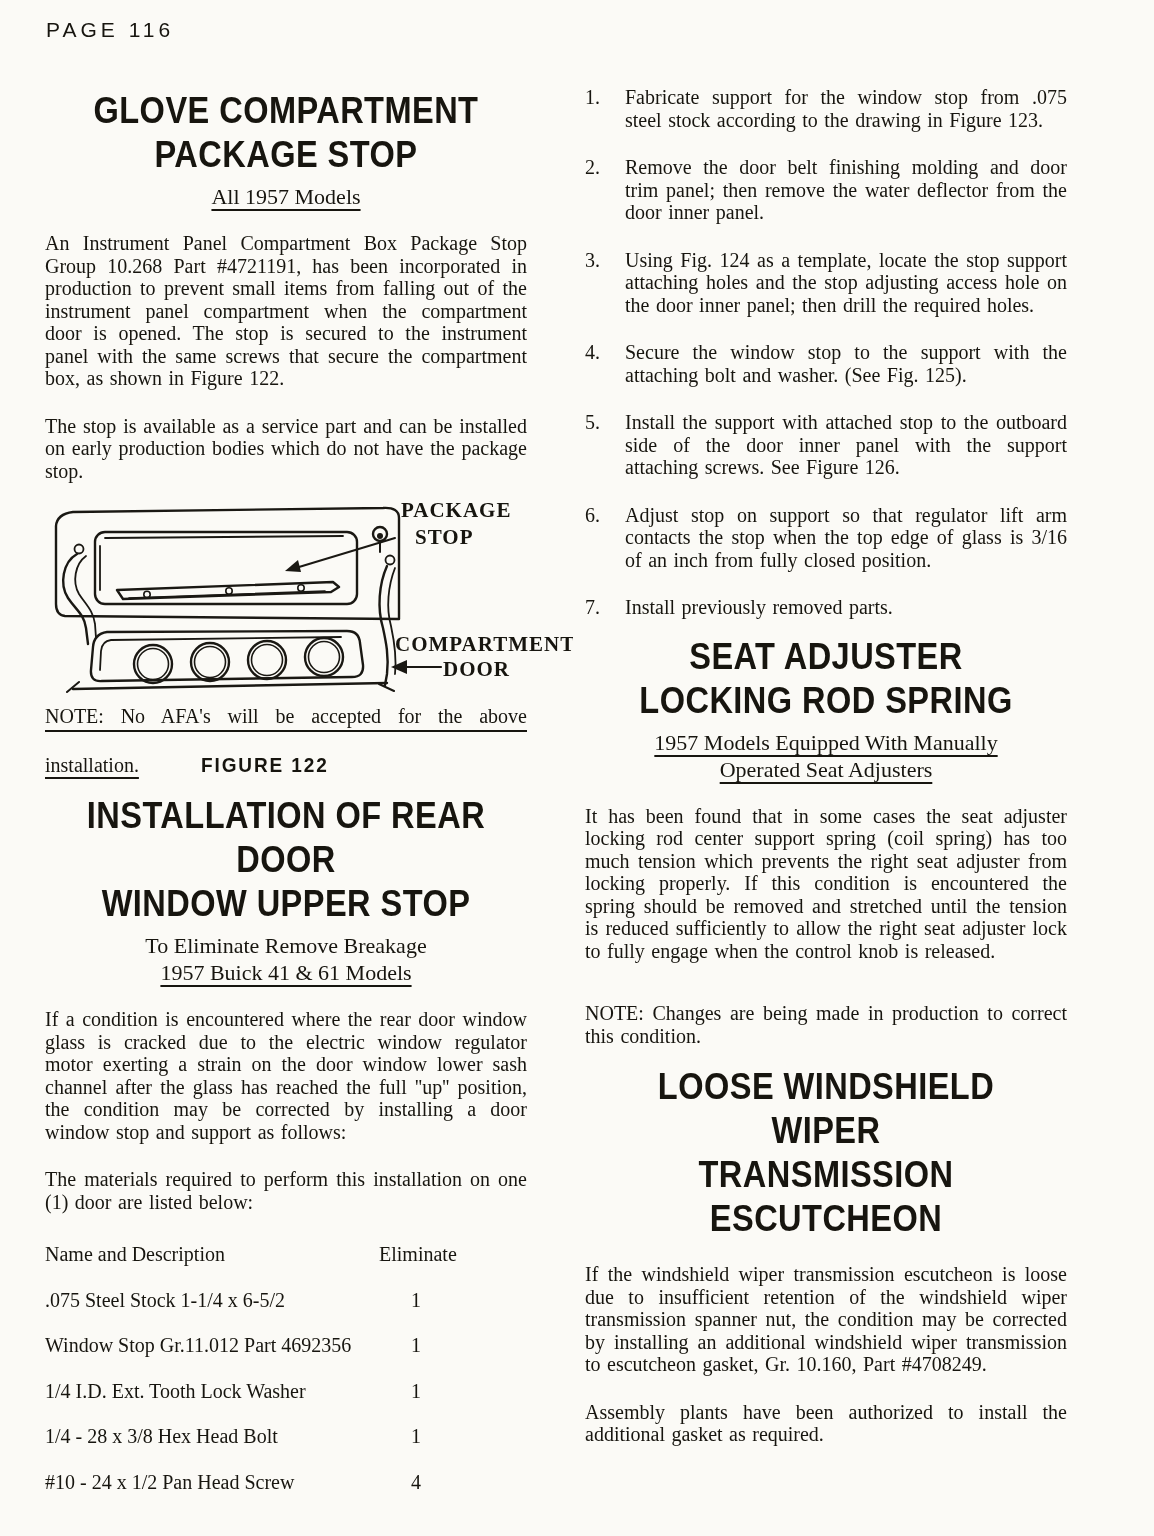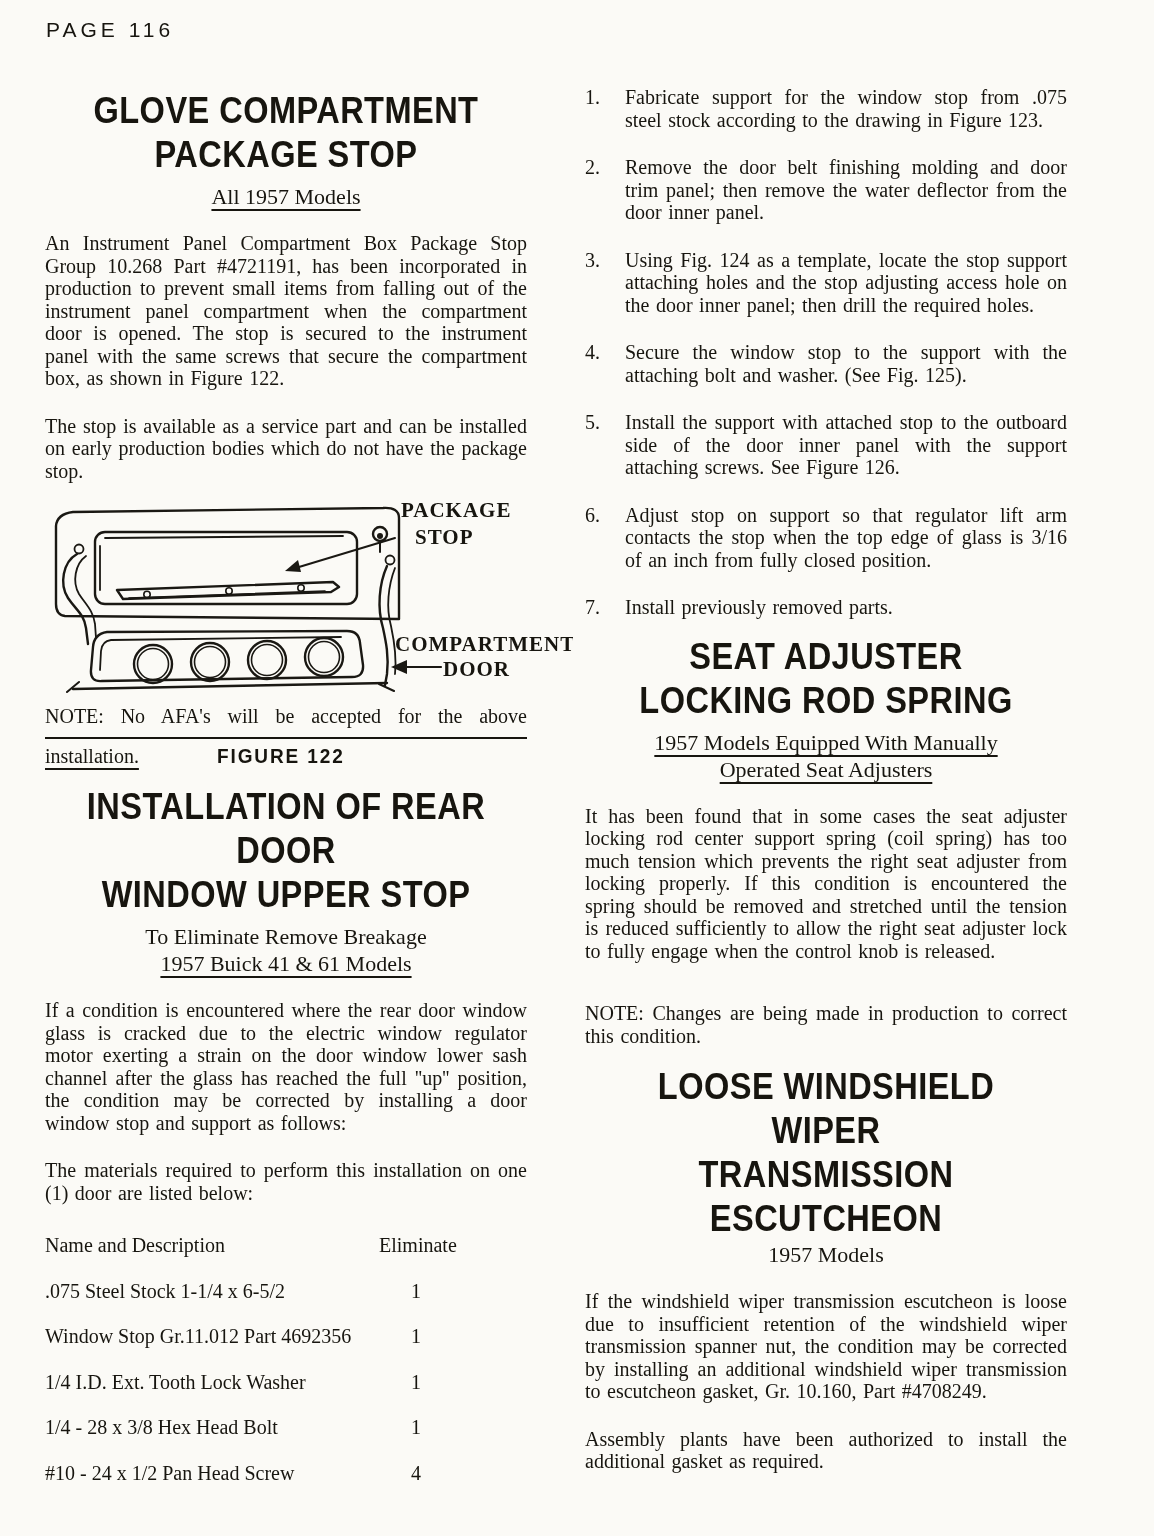--- a/index.html
+++ b/index.html
@@ -40,23 +40,23 @@
   .step-num { flex:none; width:40px; font-size:20px; line-height:22.5px; }
   .step-text { flex:1; font-size:20px; line-height:22.5px; text-align:justify; word-spacing:1.5px; }
 
   .fig-svg { display:block; margin:4px 0 0 -2px; }
   .fig-label { font-family:"Liberation Serif","DejaVu Serif",serif; font-weight:bold;
                font-size:21px; fill:#17150f; letter-spacing:1px; }
 
   .note1 {
     font-size:20px; line-height:26px; margin-top:2px;
     text-align:justify; text-align-last:justify;
-    border-bottom:2px solid #17150f; padding-bottom:8px;
-  }
-  .note2-row { display:flex; align-items:flex-start; font-size:20px; line-height:26px; margin-top:4px;gap:16px; }
+    border-bottom:2px solid #17150f; padding-bottom:1px;
+  }
+  .note2-row { display:flex; align-items:flex-start; font-size:20px; line-height:26px; margin-top:20px; }
   .fig-caption {
     font-family:"Liberation Sans","DejaVu Sans",sans-serif;
     font-weight:bold; font-size:20px; letter-spacing:2px; margin-left:62px;
     transform:scaleX(0.95); transform-origin:left;
   }
 
   .mat-table { margin-top:30px; font-size:20px; }
   .mat-row { display:flex; line-height:22.5px; margin-top:23px; }
   .mat-row:first-child { margin-top:0; }
   .mat-name { flex:1; }
@@ -228,19 +228,16 @@
     <span class="u">Operated Seat Adjusters</span>
   </p>
 
   <p class="body-par mt22">It has been found that in some cases the seat adjuster locking rod center support spring (coil spring) has too much tension which prevents the right seat adjuster from locking properly. If this condition is encountered the spring should be removed and stretched until the tension is reduced sufficiently to allow the right seat adjuster lock to fully engage when the control knob is released.</p>
   <p class="body-par mt28">NOTE:   Changes are being made in production to correct this condition.</p>
 
   <h2 class="headline mt18">
     <span>LOOSE WINDSHIELD WIPER</span><br>
     <span>TRANSMISSION ESCUTCHEON</span>
   </h2>
-  <p class="sub">
-    <span>1957 Models</span>
-  </p>
 
   <p class="body-par mt22">If the windshield wiper transmission escutcheon is loose due to insufficient retention of the windshield wiper transmission spanner nut, the condition may be corrected by installing an additional windshield wiper transmission to escutcheon gasket, Gr. 10.160, Part #4708249.</p>
   <p class="body-par mt26">Assembly plants have been authorized to install the additional gasket as required.</p>
 </div>
 
 </body></html>

